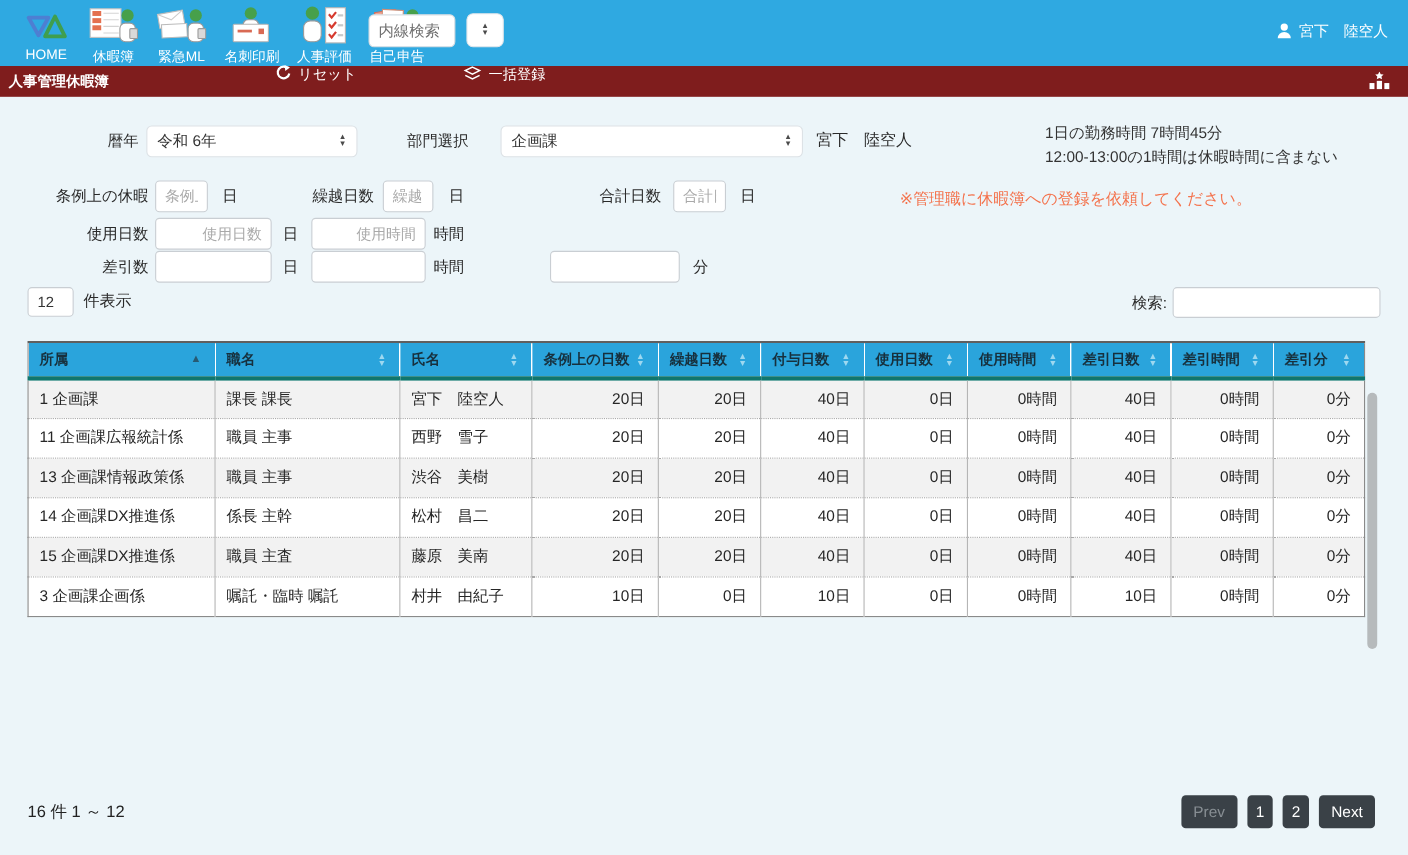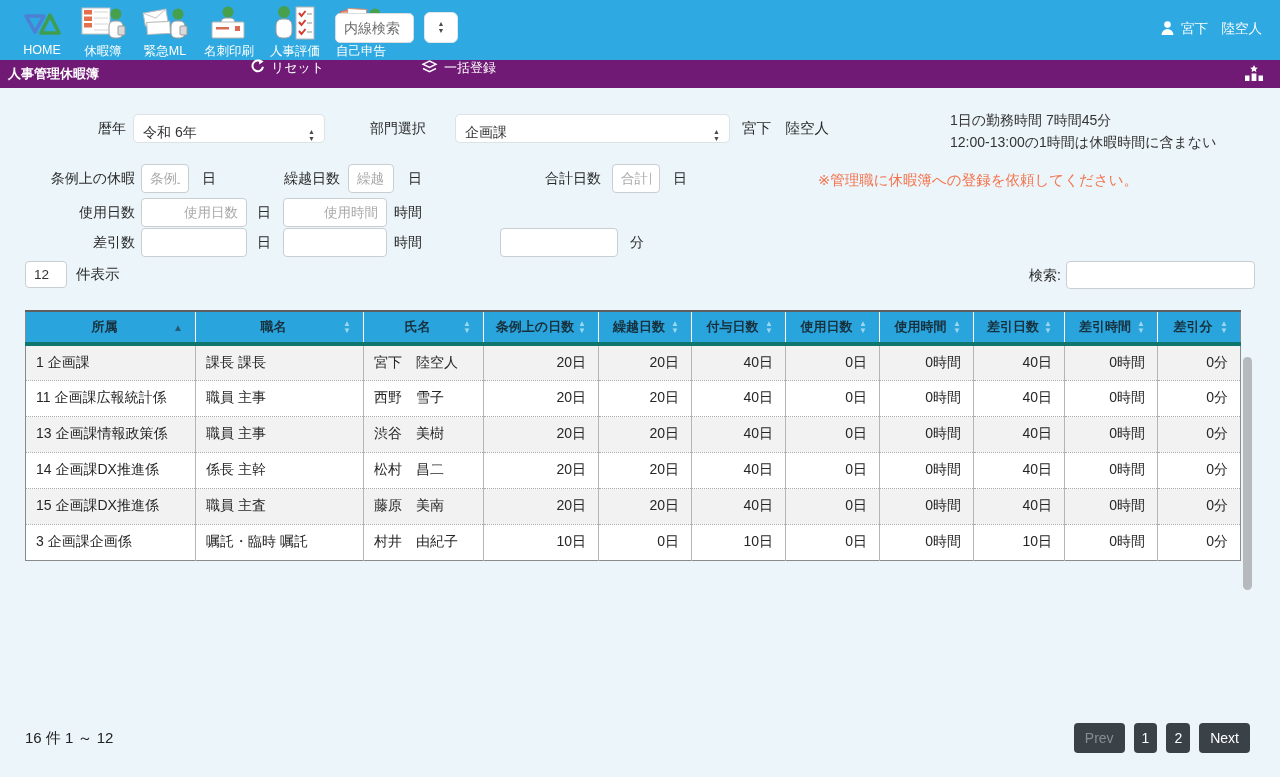--- a/index.html
+++ b/index.html
@@ -29,34 +29,34 @@
     display:flex; align-items:center; justify-content:center; cursor:pointer;
   }
   .updown{ display:flex; flex-direction:column; font-size:7px; line-height:6.5px; color:#4a4a4a; }
   [data-name="user-menu"]{
     position:absolute; right:18px; top:20px; display:flex; align-items:center; gap:7px;
     color:#fff; font-size:13.5px; cursor:pointer;
   }
   
   [data-name="title-bar"]{
     position:absolute; top:60px; left:0; width:1280px; height:28px;
-    background:#701a75; color:#fff;
+    background:#7f1d1d; color:#fff;
   }
   [data-name="page-title"]{ position:absolute; left:8px; top:0; line-height:28px; font-size:13px; font-weight:bold; }
   .bar-btn{ position:absolute; top:0; height:16px; display:flex; align-items:center; gap:6px;
     color:#fff; font-size:13px; cursor:pointer; }
   [data-name="reset-button"]{ left:250px; }
   [data-name="bulk-register-button"]{ left:421px; }
   [data-name="sitemap-icon"]{ position:absolute; right:16px; top:5px; cursor:pointer; }
   
   .flabel{ position:absolute; height:29px; line-height:29px; font-size:14px; color:#2a2a2a; text-align:right; }
   .funit{ position:absolute; height:29px; line-height:29px; font-size:14px; color:#2a2a2a; }
   .fselect{
     position:absolute; height:29px; background:#fff; border:1px solid #dde2e6; border-radius:5px;
-    display:flex; align-items:flex-end; padding:0 9px; font-size:14px; color:#333; cursor:pointer;
+    display:flex; align-items:center; padding:0 9px; font-size:14px; color:#333; cursor:pointer;
   }
   .fselect .sel-text{ flex:1; }
   .finput{
     position:absolute; height:29px; background:#fff; border:1px solid #c9ced3; border-radius:4px;
     font-size:13.5px; padding:0 8px; font-family:inherit; color:#333; outline:none;
   }
   .finput::placeholder{ color:#a9a9a9; opacity:1; }
   .finput.ralign{ text-align:right; }
   [data-name="year-label"]{ left:40px; top:114px; width:86px; }
   [data-name="year-select"]{ left:133px; top:114px; width:192px; }
@@ -94,21 +94,21 @@
   [data-name="table-search-input"]{ left:1066px; top:261px; width:189px; height:28px; }
   
   [data-name="leave-table"]{
     position:absolute; left:25px; top:310px; width:1215px;
     border-collapse:collapse; table-layout:fixed;
     border:1px solid #8a8a8a; border-top:2px solid #5f5f5f;
     background:#fff;
   }
   [data-name="leave-table"] th{
     height:33px; background:#2aa4dc; color:#17303d; font-size:13px; font-weight:bold;
-    text-align:center; padding:0 22px 0 10px; position:relative; cursor:pointer;
+    text-align:left; padding:0 22px 0 10px; position:relative; cursor:pointer;
     border-left:1px dotted rgba(255,255,255,.55); white-space:nowrap; overflow:hidden;
   }
   [data-name="leave-table"] th:first-child{ border-left:none; }
   .sort-active{ position:absolute; right:12px; top:50%; transform:translateY(-50%);
     font-size:10px; color:#275a73; }
   .sort-both{ position:absolute; right:12px; top:50%; transform:translateY(-50%);
     display:flex; flex-direction:column; }
   .sort-both i{ font-style:normal; font-size:8px; line-height:7px; color:#9ed8f0; }
   [data-name="leave-table"] td{
     height:36px; font-size:14px; color:#262626;

